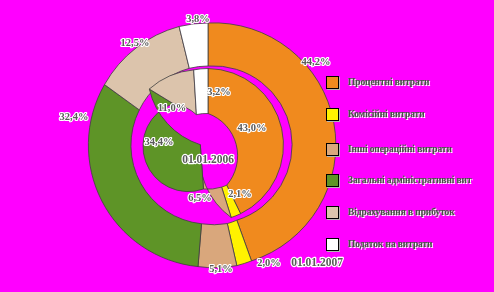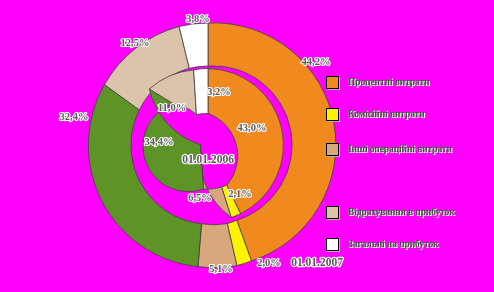--- a/index.html
+++ b/index.html
@@ -148,24 +148,28 @@
   <div class="legend-row" style="top:141px">
     <span class="legend-swatch" style="background:#D9A77C"></span>
     <span class="legend-label">Інші операційні витрати</span>
   </div>
 
   <div class="legend-row" style="top:106px">
     <span class="legend-swatch" style="background:#FFF200"></span>
     <span class="legend-label">Комісійні витрати</span>
   </div>
 
+  <div class="legend-row" style="top:172px">
+    <span class="legend-swatch" style="background:#5E9427"></span>
+    <span class="legend-label">Загальні адміністративні вит</span>
+  </div>
 
   <div class="legend-row" style="top:204px">
     <span class="legend-swatch" style="background:#DCC4AC"></span>
     <span class="legend-label">Відрахування в прибуток</span>
   </div>
 
   <div class="legend-row" style="top:236px">
     <span class="legend-swatch" style="background:#FFFFFF"></span>
-    <span class="legend-label">Загальні на прибуток</span>
+    <span class="legend-label">Податок на витрати</span>
   </div>
 
 </div>
 
 </body></html>

